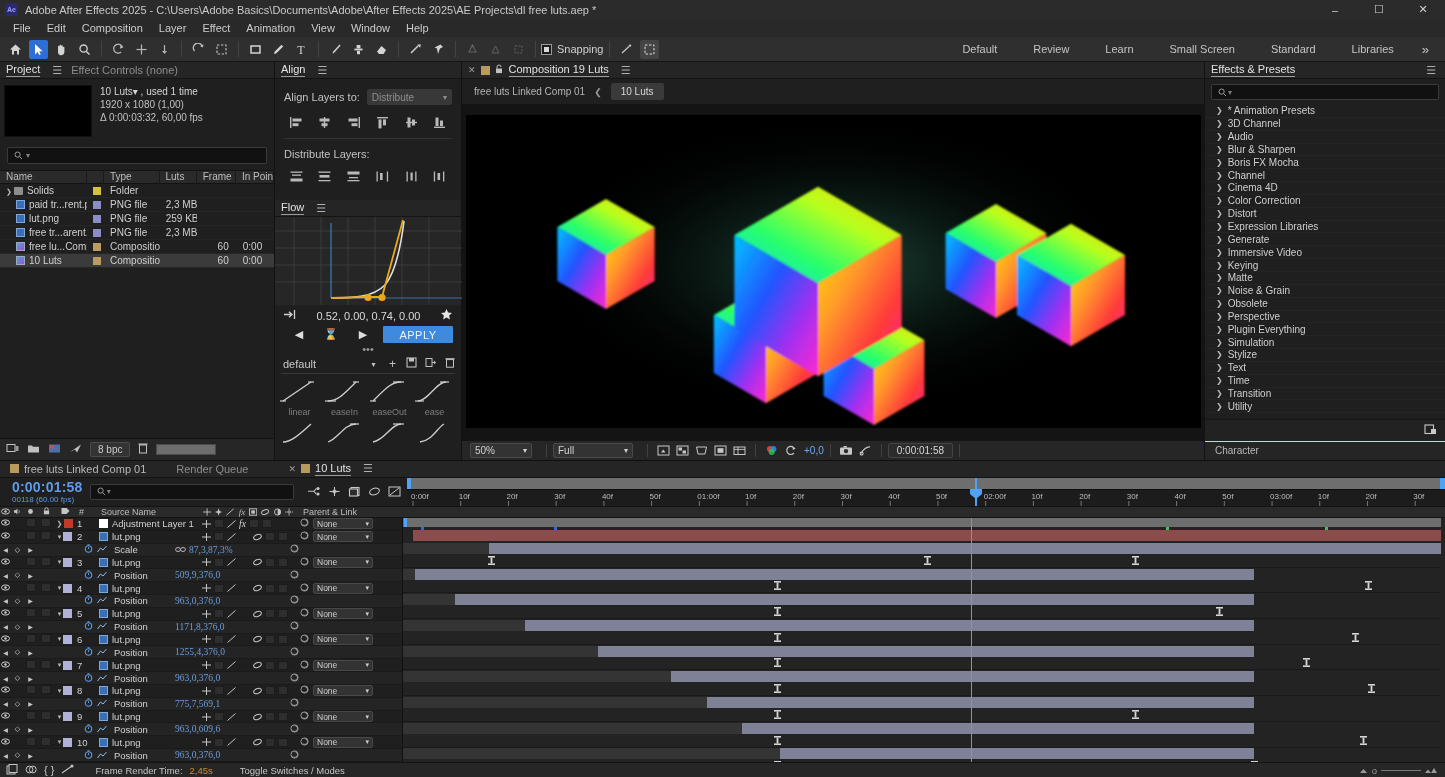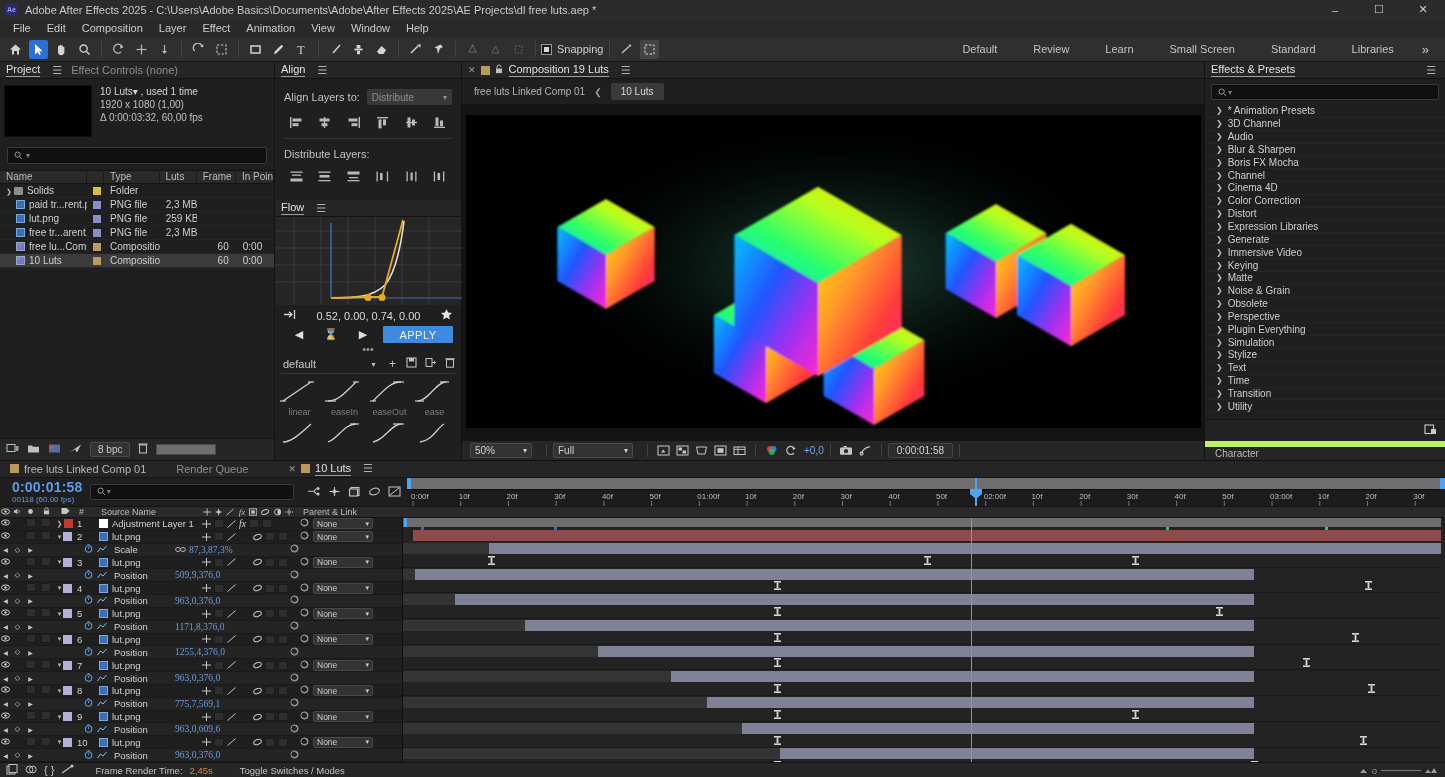--- a/index.html
+++ b/index.html
@@ -130,21 +130,21 @@
   .rightcol{ width:240px; display:flex; flex-direction:column; background:#1f1f1f; }
   .fx-srch{ margin:5px 6px; height:16px; background:#111; border:1px solid #3a3a3a; border-radius:2px;
             display:flex; align-items:center; padding:0 6px; color:#7c7c7c; font-size:10px; }
   .fx-list{ flex:1 1 auto; overflow:hidden; }
   .fxrow{ height:12.85px; display:flex; align-items:center; font-size:10px; color:#cfcfcf;
           border-bottom:1px solid #242424; padding-left:11px; }
   .fxrow .chev{ color:#b9b9b9; font-size:8px; margin-right:5px; }
   .fx-foot{ height:22px; background:#222; border-top:1px solid #141414; display:flex; align-items:center;
             justify-content:flex-end; padding-right:8px; }
   .char-tab{ height:19px; background:#252525; display:flex; align-items:center; padding-left:10px;
-             border-top:6px solid #bef264; font-size:10px; color:#b9b9b9; }
+             border-top:1px solid #bef264; font-size:10px; color:#b9b9b9; }
 
   
   .timeline{ flex:0 0 310px; display:flex; flex-direction:column; background:#1f1f1f; border-top:1px solid #101010; }
   .tl-tabs{ height:17px; background:#252525; display:flex; align-items:center; padding-left:10px; border-bottom:1px solid #141414; }
   .tl-head{ height:28px; display:flex; align-items:center; background:#1f1f1f; }
   .tc-big{ padding-left:12px; width:90px; }
   .tc-big .t1{ color:#5e9bea; font-size:14px; font-weight:bold; letter-spacing:.2px; }
   .tc-big .t2{ color:#5e9bea; font-size:8px; }
   .tl-srch{ width:215px; height:16px; background:#111; border:1px solid #3a3a3a; border-radius:2px;
             display:flex; align-items:center; padding:0 6px; color:#7c7c7c; font-size:10px; margin-left:4px; }

